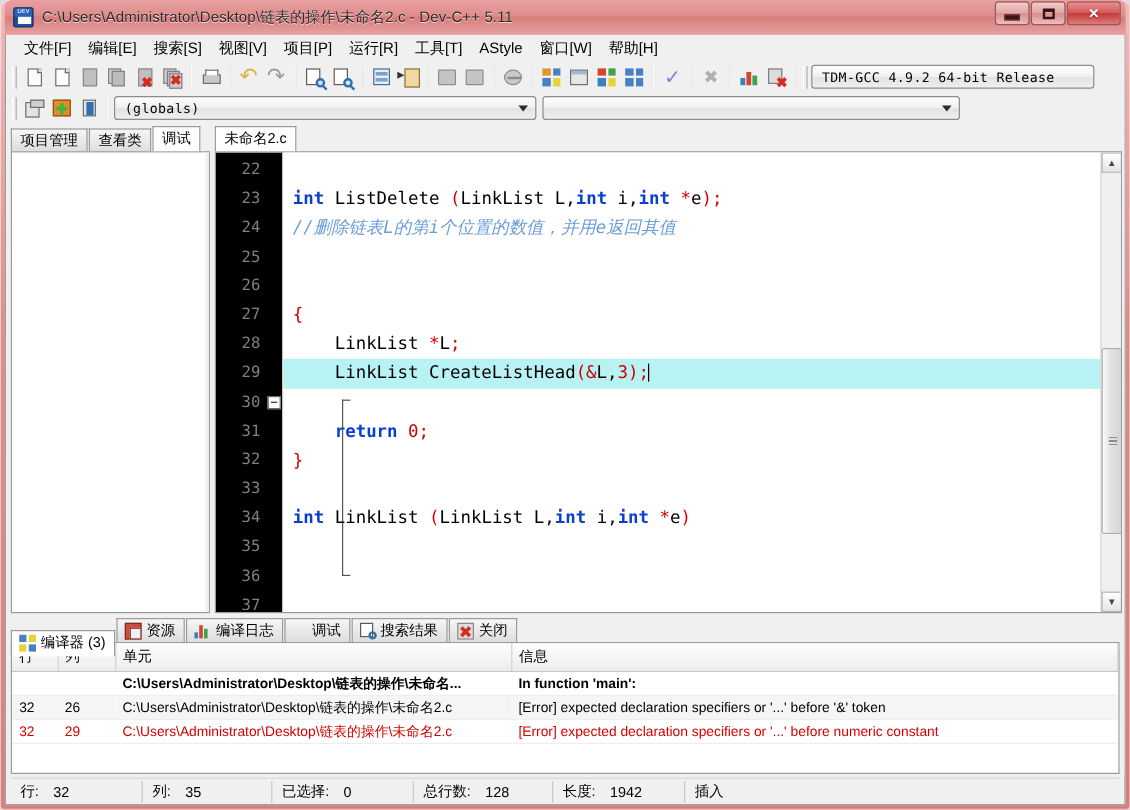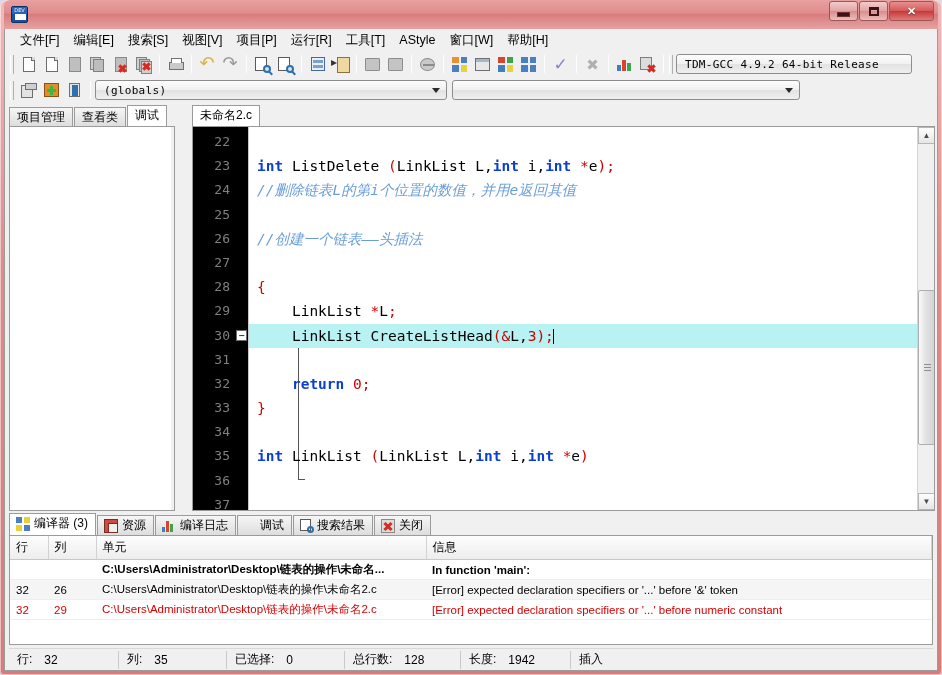--- a/index.html
+++ b/index.html
@@ -260,21 +260,21 @@
   }
   #left-panel .panel-body { border-top-color:#9b9b9b; }
   .vscroll-stub {
     position: absolute; right: 0; top: 0; bottom: 0;
     width: 3px; background: #f0f0f0;
   }
 
   #editor-area {
     flex: 1 1 auto;
     display: flex; flex-direction: column;
-    margin-left: 17px;
+    margin-left: 4px;
     min-width: 0;
   }
   #editor-body {
     flex: 1 1 auto;
     background: #fff;
     border: 1px solid #9b9b9b;
     position: relative;
     overflow: hidden;
     min-height: 0;
   }
@@ -393,21 +393,21 @@
     font-size: 12px;
     padding: 2px 7px 3px 6px;
     border: 1px solid #9b9b9b;
     background: linear-gradient(to bottom,#f6f6f6,#dcdcdc);
     margin-right: 1px;
     border-bottom: none;
     position: relative; top: 1px;
     white-space: nowrap;
     line-height: 15px;
   }
-  .btab.active { background: #fff; top: 0; padding-bottom: 4px; z-index: 2; }
+  .btab.active { background: #fff; top: 12px; padding-bottom: 4px; z-index: 2; }
   .tab-ic { width:14px; height:14px; flex:0 0 auto; position: relative; }
   .ic-grid-sm { display:grid; grid-template-columns:1fr 1fr; grid-template-rows:1fr 1fr; gap:2px; }
   .ic-grid-sm span { display:block; }
   .ic-res { width:14px;height:14px;background:#cf4b3f;border:1px solid #7e2b22; position:relative;}
   .ic-res::after{content:"";position:absolute;left:3px;top:3px;width:8px;height:8px;background:#f0f0f0;border:1px solid #7e2b22;}
   .ic-log { width:14px;height:13px; display:flex; align-items:flex-end; gap:1px;}
   .ic-log i{display:block;width:3px;background:#3e7fc0;}
   .ic-search-sm { width:13px;height:13px;position:relative;}
   .ic-search-sm .pg{position:absolute;left:0;top:0;width:11px;height:12px;background:#fff;border:1px solid #5a5a5a;}
   .ic-search-sm .mg{position:absolute;right:-1px;bottom:-1px;width:7px;height:7px;border:2px solid #2f6fae;border-radius:50%;}
@@ -467,20 +467,21 @@
   .sb-cell:last-child { border-right: none; }
   .sb-label { margin-right: 12px; }
 </style>
 </head>
 <body>
 
 <div id="window">
 
   <div id="titlebar">
     <div id="app-icon"></div>
+    <div id="title-text">C:\Users\Administrator\Desktop\链表的操作\未命名2.c - Dev-C++ 5.11</div>
     <div id="win-buttons">
       <div class="winbtn">
           <span class="glyph-min"></span>
         </div>
       <div class="winbtn">
           <span class="glyph-max"></span>
         </div>
       <div class="winbtn close">✕</div>
     </div>
   </div>
@@ -690,21 +691,20 @@
                 <div class="gline">35</div>
                 <div class="gline">36</div>
                 <div class="gline">37</div>
               </div>
             <div id="code">
               <div id="brace-guide" style="top: 205.6px; height: 147.2px;"></div>
             <div class="cline"></div>
                 <div class="cline"><span class="kw">int</span><span> ListDelete </span><span class="pn">(</span><span>LinkList L,</span><span class="kw">int</span><span> i,</span><span class="kw">int</span><span> </span><span class="pn">*</span><span>e</span><span class="pn">)</span><span class="pn">;</span></div>
                 <div class="cline"><span class="cm">//删除链表L的第i个位置的数值，并用e返回其值</span></div>
                 <div class="cline"></div>
-                <div class="cline"><span class="cm">//创建一个链表——头插法</span></div>
                 <div class="cline"></div>
                 <div class="cline"><span class="pn">{</span></div>
                 <div class="cline"><span>    LinkList </span><span class="pn">*</span><span>L</span><span class="pn">;</span></div>
                 <div class="cline hl"><span>    LinkList CreateListHead</span><span class="pn">(&amp;</span><span>L,</span><span class="num">3</span><span class="pn">);</span><span class="cursor"></span></div>
                 <div class="cline"></div>
                 <div class="cline"><span>    </span><span class="kw">return</span><span> </span><span class="num">0</span><span class="pn">;</span></div>
                 <div class="cline"><span class="pn">}</span></div>
                 <div class="cline"></div>
                 <div class="cline"><span class="kw">int</span><span> LinkList </span><span class="pn">(</span><span>LinkList L,</span><span class="kw">int</span><span> i,</span><span class="kw">int</span><span> </span><span class="pn">*</span><span>e</span><span class="pn">)</span></div>
               </div>

